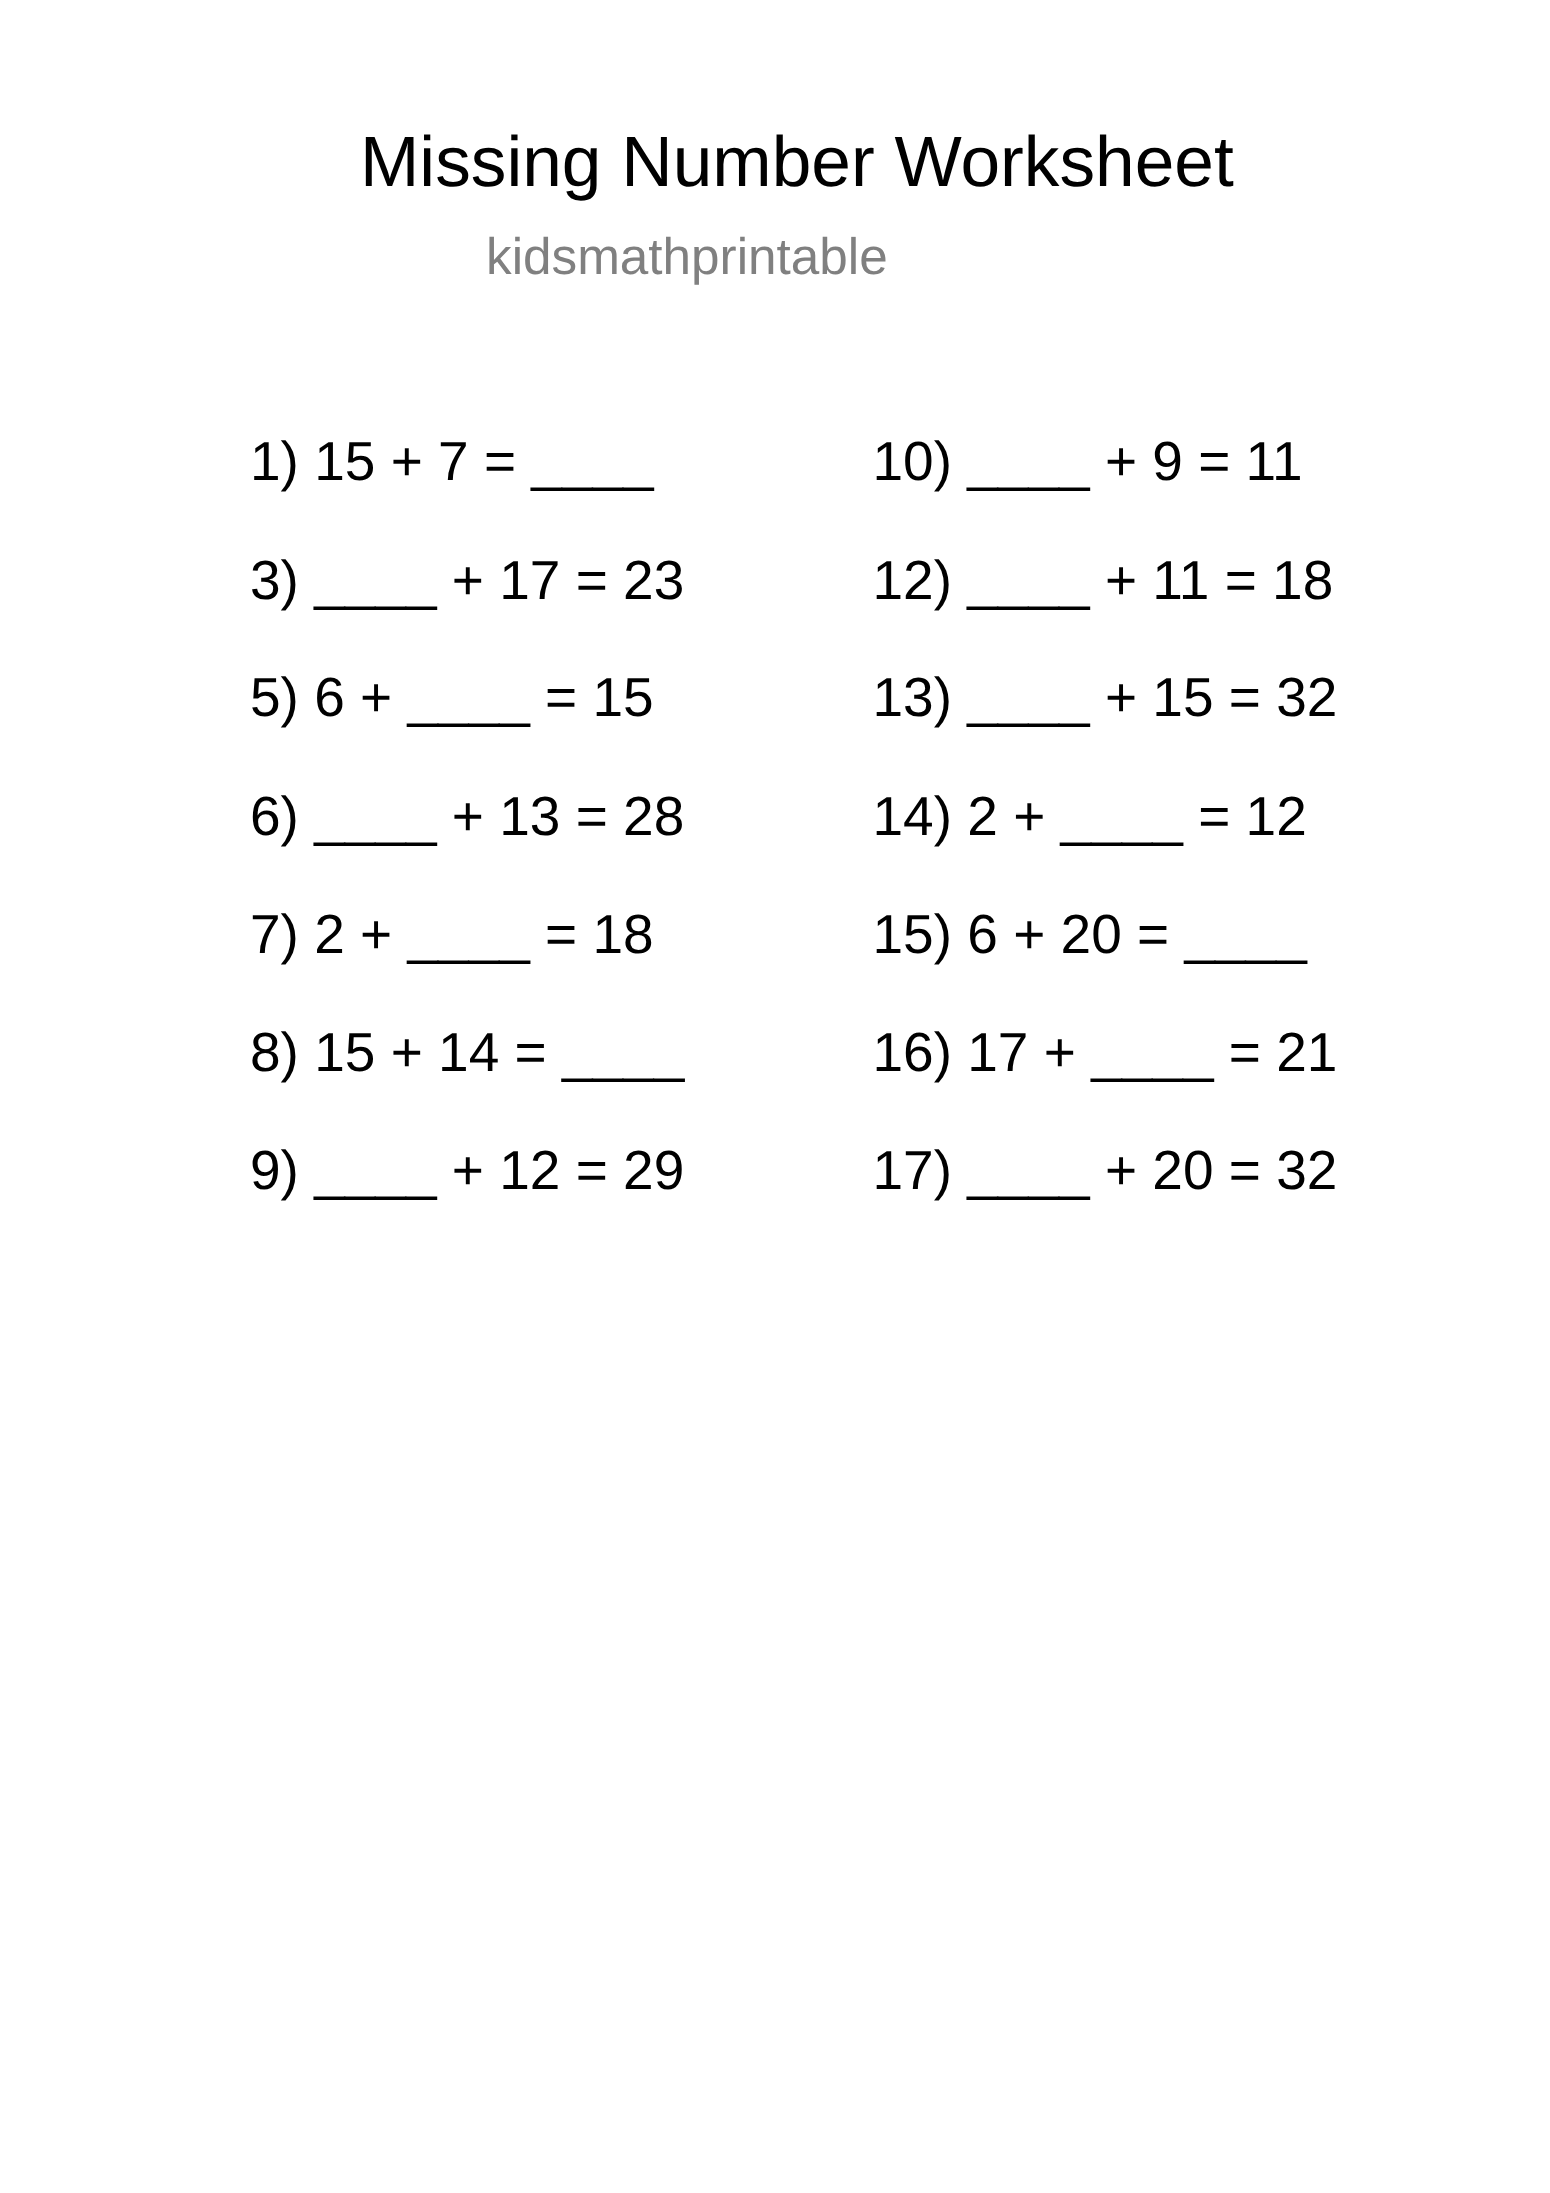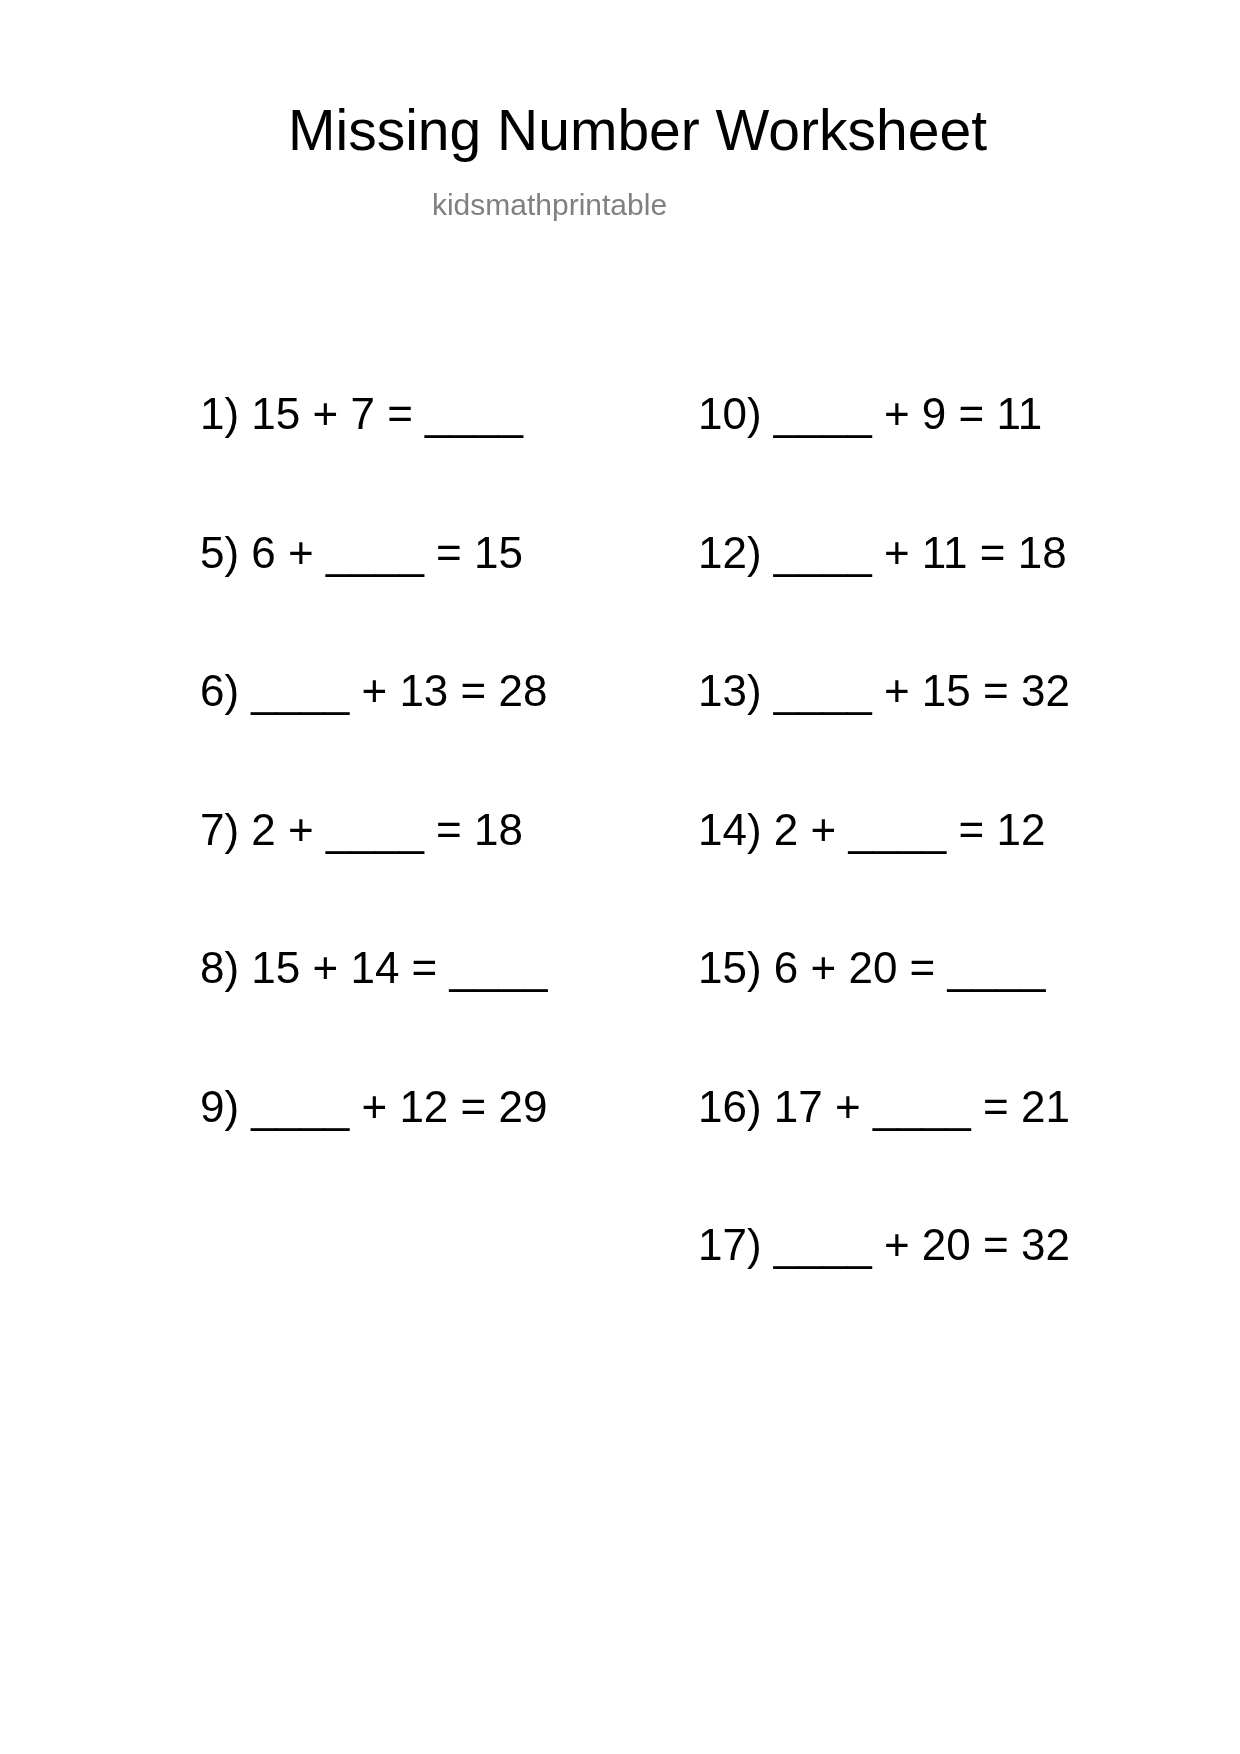--- a/index.html
+++ b/index.html
@@ -26,50 +26,50 @@
       padding-left: 35px;
       box-sizing: border-box;
       white-space: nowrap;
     }
     .subtitle {
       position: absolute;
       left: 0;
       width: 992px;
       top: 180px;
       text-align: center;
-      font-size: 30px;
+      font-size: 41px;
       line-height: 50px;
       padding-left: 107px;
       box-sizing: border-box;
       color: #808080;
       white-space: nowrap;
     }
     .col {
       position: absolute;
       top: 340px;
     }
     .col-left { left: 200px; }
     .col-right { left: 698px; }
     .problem {
       height: 94.5px;
       font-size: 44px;
       line-height: 60px;
       white-space: pre;
-      margin-top: 44px;
     }
   </style>
 </head>
 <body>
 
 <div>
   <div class="title">Missing Number Worksheet</div>
   <div class="subtitle">kidsmathprintable</div>
 
   <div class="col col-left">
     <div class="problem">1) 15 + 7 = ____</div>
+    <div class="problem">3) ____ + 17 = 23</div>
     <div class="problem">5) 6 + ____ = 15</div>
     <div class="problem">6) ____ + 13 = 28</div>
     <div class="problem">7) 2 + ____ = 18</div>
     <div class="problem">8) 15 + 14 = ____</div>
     <div class="problem">9) ____ + 12 = 29</div>
   </div>
 
   <div class="col col-right">
     <div class="problem">10) ____ + 9 = 11</div>
     <div class="problem">12) ____ + 11 = 18</div>

